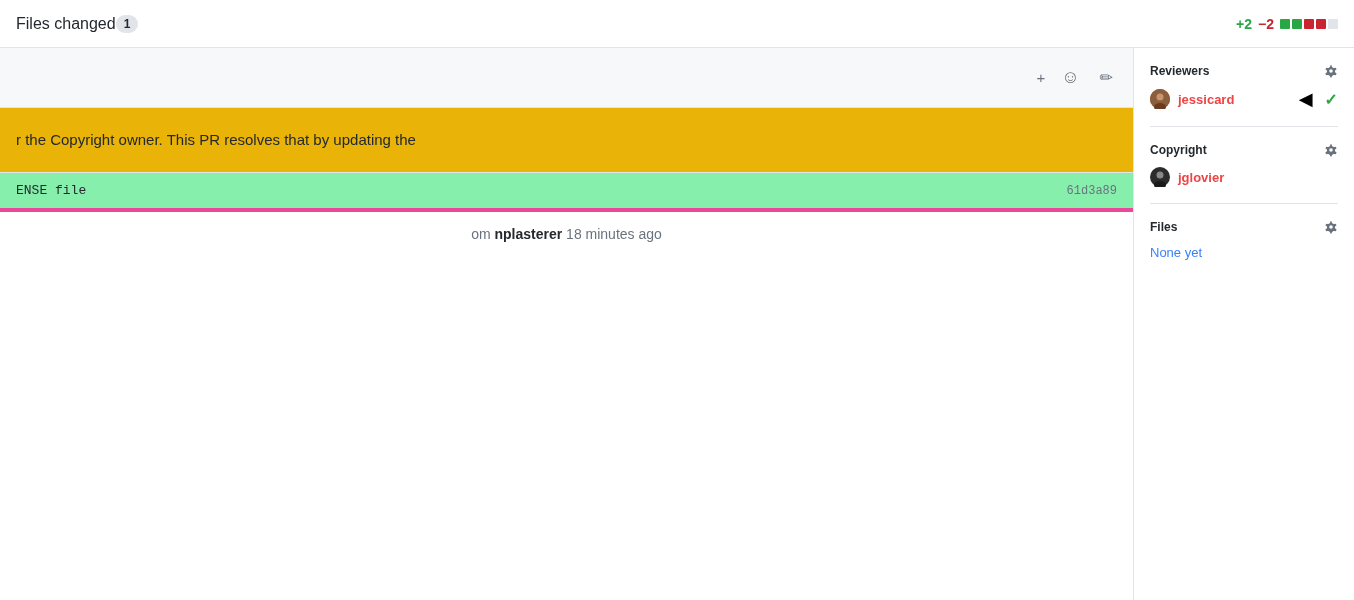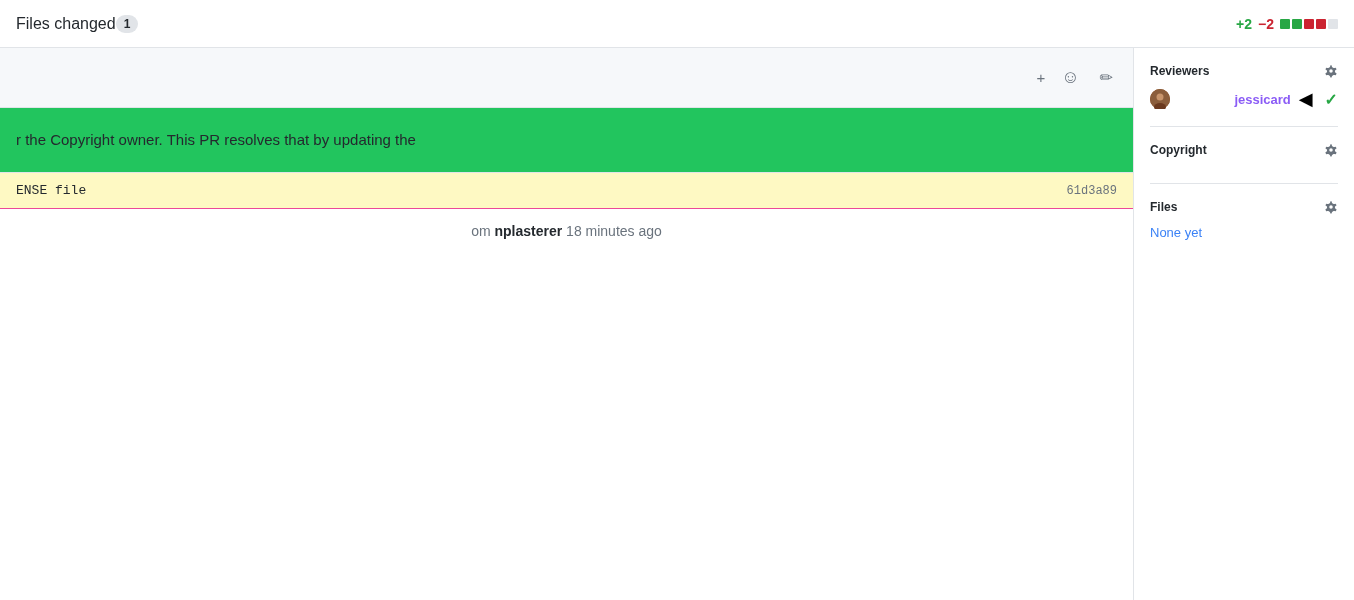--- a/index.html
+++ b/index.html
@@ -107,31 +107,31 @@
       padding: 4px;
     }
 
     
     .pr-description {
       padding: 20px 16px;
       border-bottom: 1px solid #e1e4e8;
       font-size: 15px;
       color: #24292e;
       line-height: 1.6;
-      background: #22c55e;
+      background: #eab308;
     }
 
     
     .file-row {
       display: flex;
       align-items: center;
       justify-content: space-between;
       padding: 10px 16px;
-      border-bottom: 1px solid #ec4899;
-      background: #fef9c3;
+      border-bottom: 4px solid #ec4899;
+      background: #86efac;
     }
     .file-name {
       font-family: "SFMono-Regular", Consolas, "Liberation Mono", Menlo, monospace;
       font-size: 13px;
       color: #24292e;
     }
     .file-commit {
       font-family: "SFMono-Regular", Consolas, "Liberation Mono", Menlo, monospace;
       font-size: 12px;
       color: #6a737d;
@@ -205,24 +205,23 @@
       justify-content: center;
       font-size: 9px;
       font-weight: 600;
       color: #fff;
       flex-shrink: 0;
     }
     .avatar-jessicard { background: #8b4513; }
 
     .username {
       font-size: 13px;
-      color: #8b5cf6;
+      color: #ef4444;
       font-weight: 600;
       flex: 1;
-      text-align: right;
     }
     .check-icon {
       color: #28a745;
       font-size: 16px;
       font-weight: bold;
     }
     .cursor-indicator {
       font-size: 18px;
       color: #000;
       margin-right: 4px;
@@ -320,20 +319,30 @@
 
     <div class="sidebar-section">
       <div class="sidebar-section-header">
         <span class="sidebar-section-title">Copyright</span>
         <button class="gear-icon" title="Edit assignees">
           <svg class="gear-svg" viewBox="0 0 16 16">
             <path fill-rule="evenodd" d="M7.429 1.525a6.593 6.593 0 0 1 1.142 0c.036.003.108.036.137.146l.289 1.105c.147.56.55.967.997 1.189.174.086.341.18.502.28.438.27.963.387 1.522.232l1.114-.3c.11-.03.175.016.199.046.228.284.428.59.596.913.168.323.295.66.378 1.008.032.133-.032.204-.074.229l-.96.55c-.482.277-.77.743-.769 1.234.001.243.005.487-.005.73-.023.49.275.95.764 1.214l.955.54c.04.025.102.095.068.229-.085.351-.213.692-.384 1.017a6.078 6.078 0 0 1-.6.907c-.026.03-.09.077-.202.046l-1.11-.301c-.557-.153-1.08-.038-1.516.23-.163.1-.331.194-.505.28-.447.22-.851.628-.997 1.189l-.289 1.105c-.029.11-.1.143-.137.146a6.613 6.613 0 0 1-1.142 0c-.036-.003-.108-.036-.137-.146l-.289-1.105c-.147-.56-.55-.967-.997-1.189a4.502 4.502 0 0 1-.502-.28c-.438-.27-.963-.387-1.522-.232l-1.114.3c-.11.03-.175-.016-.199-.046a5.96 5.96 0 0 1-.596-.913 5.88 5.88 0 0 1-.378-1.008c-.032-.133.032-.204.074-.229l.96-.55c.482-.277.77-.743.769-1.234a6.588 6.588 0 0 1 .005-.73c.023-.49-.275-.95-.764-1.214l-.955-.54c-.04-.025-.102-.095-.068-.229.085-.351.213-.692.384-1.017.172-.328.373-.636.6-.907.026-.03.09-.077.202-.046l1.11.301c.557.153 1.08.038 1.516-.23.163-.1.331-.194.505-.28.447-.22.851-.628.997-1.189l.289-1.105c.029-.11.1-.143.137-.146zM8 10a2 2 0 1 1 0-4 2 2 0 0 1 0 4z"></path>
           </svg>
         </button>
       </div>
+      <div class="user-row">
+        <div class="avatar-fake" style="background:transparent;">
+          <svg width="20" height="20" viewBox="0 0 20 20">
+            <circle cx="10" cy="10" r="10" fill="#2c2c2c"></circle>
+            <circle cx="10" cy="8" r="3.5" fill="#888"></circle>
+            <ellipse cx="10" cy="18" rx="6" ry="4" fill="#1a1a1a"></ellipse>
+          </svg>
+        </div>
+        <span class="username">jglovier</span>
+      </div>
     </div>
 
     <div class="sidebar-section">
       <div class="sidebar-section-header">
         <span class="sidebar-section-title">Files</span>
         <button class="gear-icon" title="Edit labels">
           <svg class="gear-svg" viewBox="0 0 16 16">
             <path fill-rule="evenodd" d="M7.429 1.525a6.593 6.593 0 0 1 1.142 0c.036.003.108.036.137.146l.289 1.105c.147.56.55.967.997 1.189.174.086.341.18.502.28.438.27.963.387 1.522.232l1.114-.3c.11-.03.175.016.199.046.228.284.428.59.596.913.168.323.295.66.378 1.008.032.133-.032.204-.074.229l-.96.55c-.482.277-.77.743-.769 1.234.001.243.005.487-.005.73-.023.49.275.95.764 1.214l.955.54c.04.025.102.095.068.229-.085.351-.213.692-.384 1.017a6.078 6.078 0 0 1-.6.907c-.026.03-.09.077-.202.046l-1.11-.301c-.557-.153-1.08-.038-1.516.23-.163.1-.331.194-.505.28-.447.22-.851.628-.997 1.189l-.289 1.105c-.029.11-.1.143-.137.146a6.613 6.613 0 0 1-1.142 0c-.036-.003-.108-.036-.137-.146l-.289-1.105c-.147-.56-.55-.967-.997-1.189a4.502 4.502 0 0 1-.502-.28c-.438-.27-.963-.387-1.522-.232l-1.114.3c-.11.03-.175-.016-.199-.046a5.96 5.96 0 0 1-.596-.913 5.88 5.88 0 0 1-.378-1.008c-.032-.133.032-.204.074-.229l.96-.55c.482-.277.77-.743.769-1.234a6.588 6.588 0 0 1 .005-.73c.023-.49-.275-.95-.764-1.214l-.955-.54c-.04-.025-.102-.095-.068-.229.085-.351.213-.692.384-1.017.172-.328.373-.636.6-.907.026-.03.09-.077.202-.046l1.11.301c.557.153 1.08.038 1.516-.23.163-.1.331-.194.505-.28.447-.22.851-.628.997-1.189l.289-1.105c.029-.11.1-.143.137-.146zM8 10a2 2 0 1 1 0-4 2 2 0 0 1 0 4z"></path>
           </svg>
         </button>

